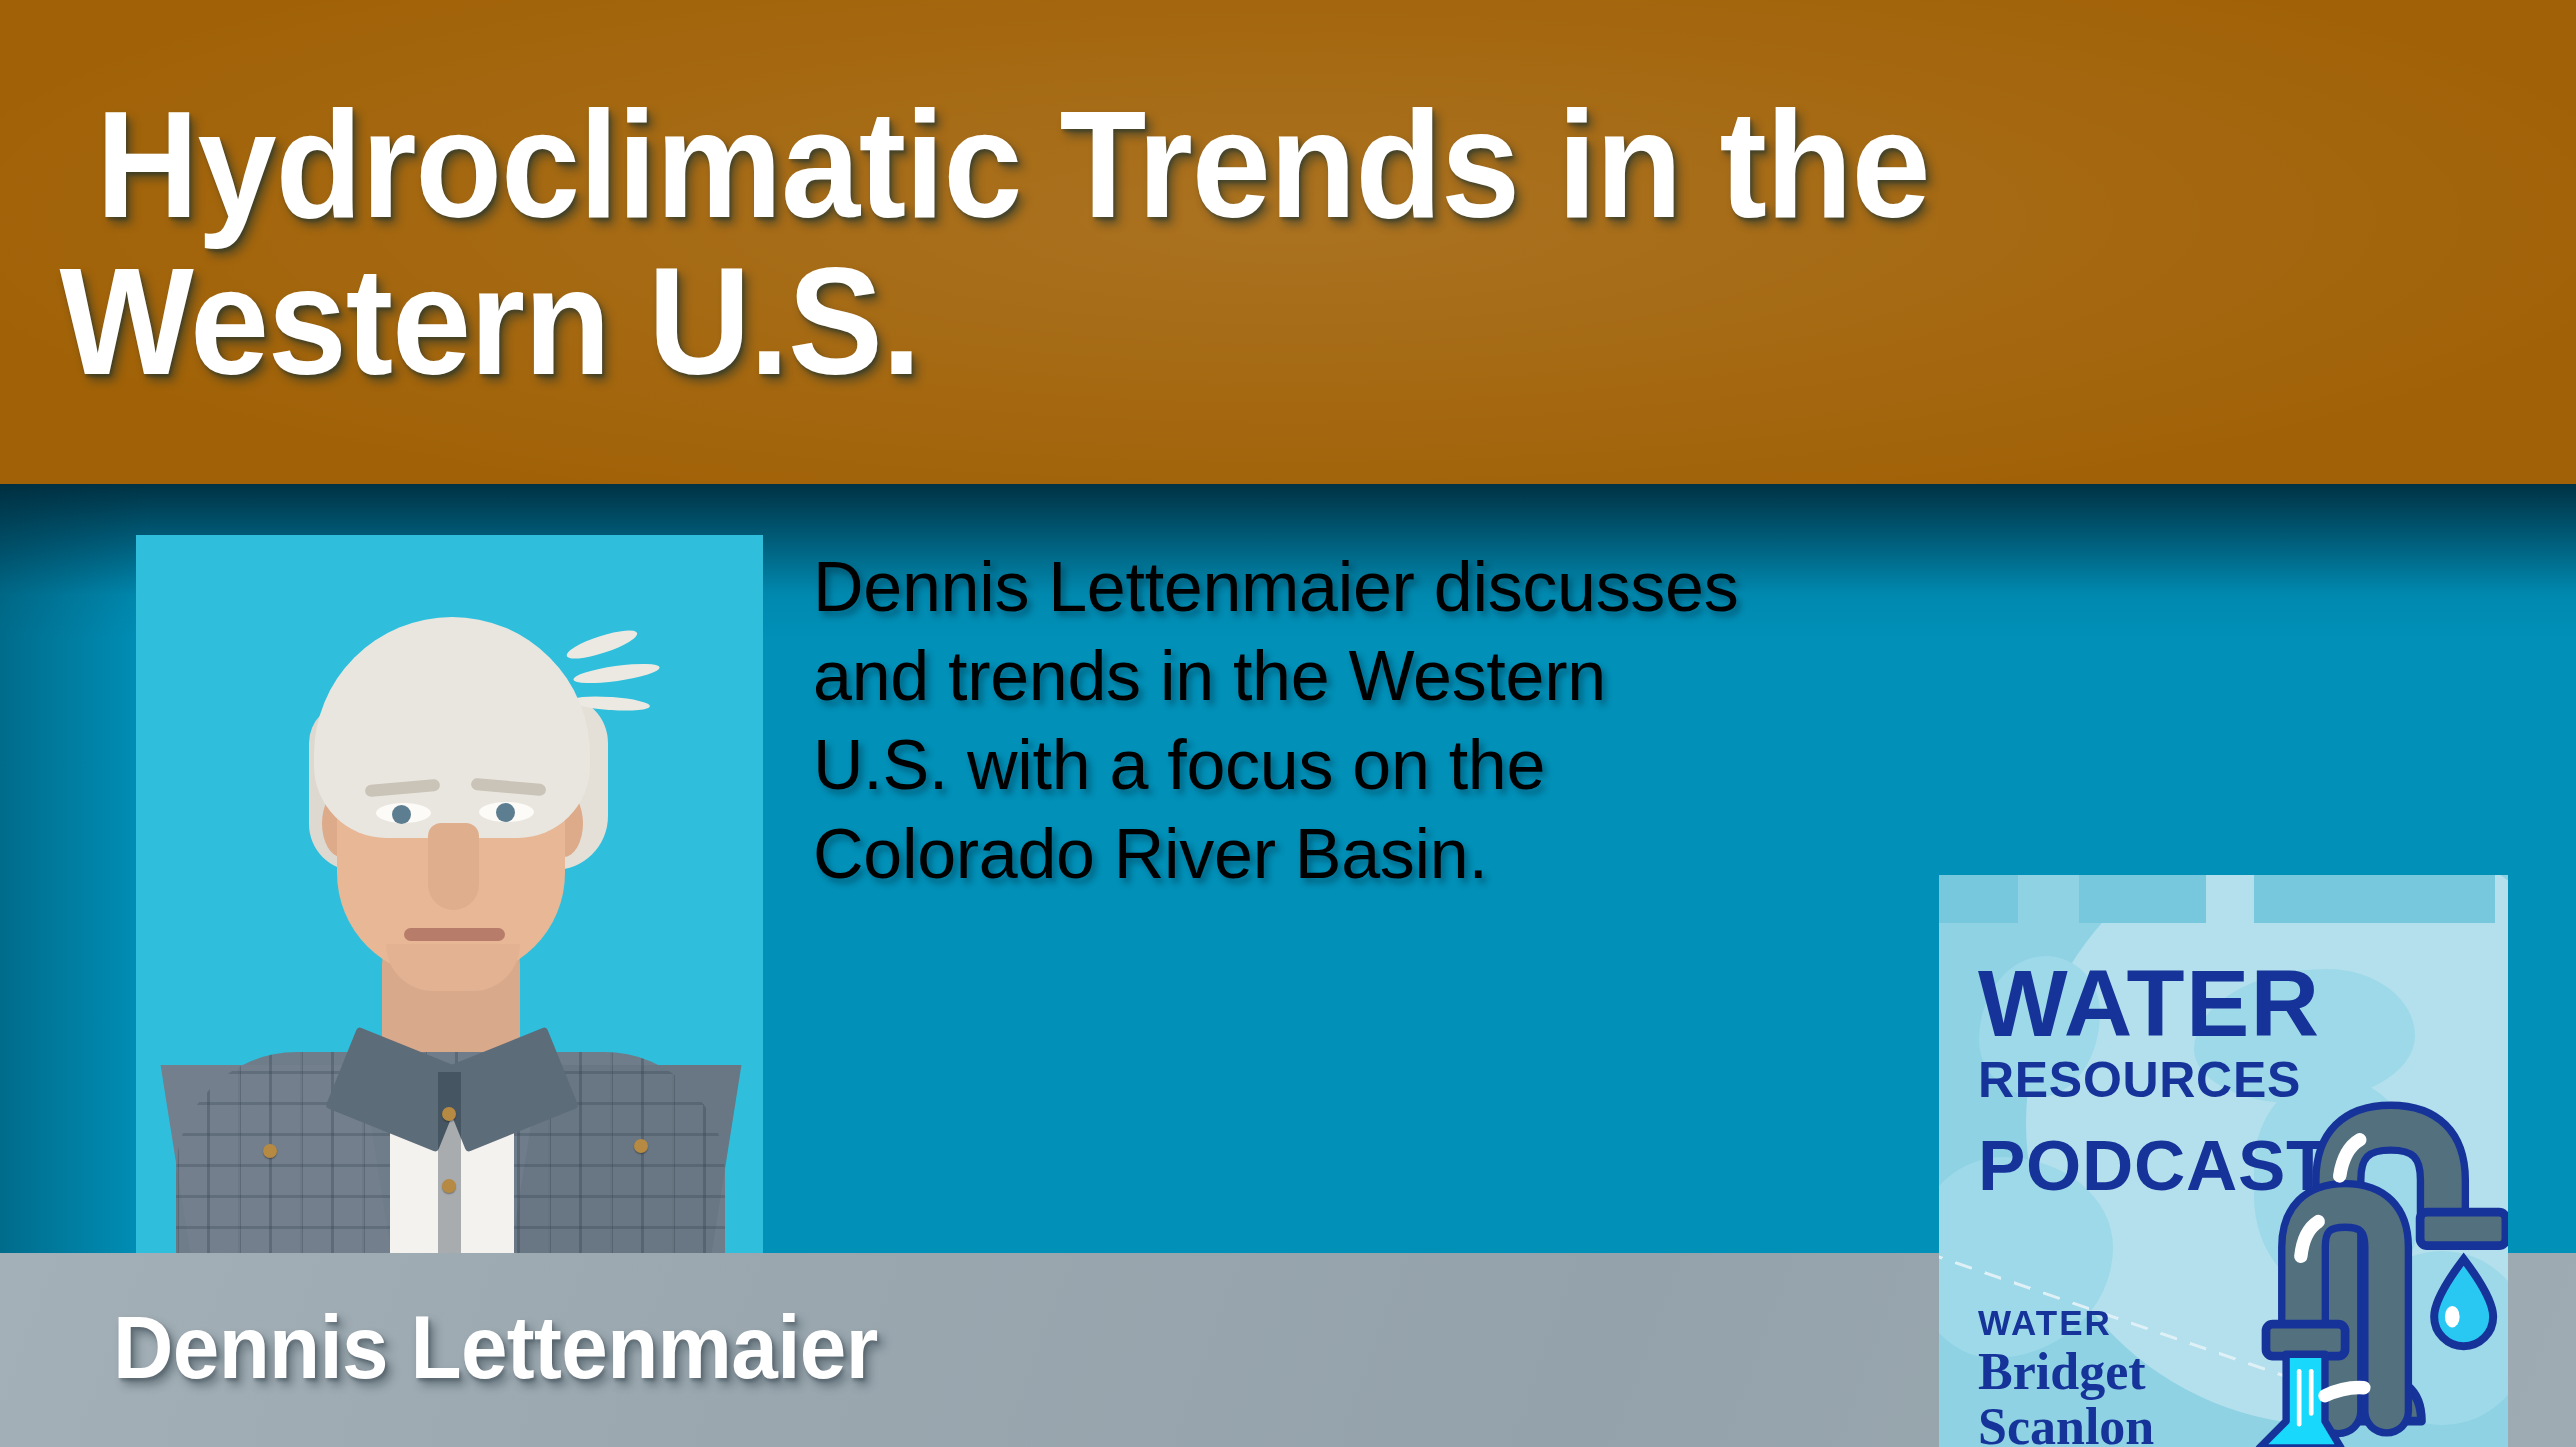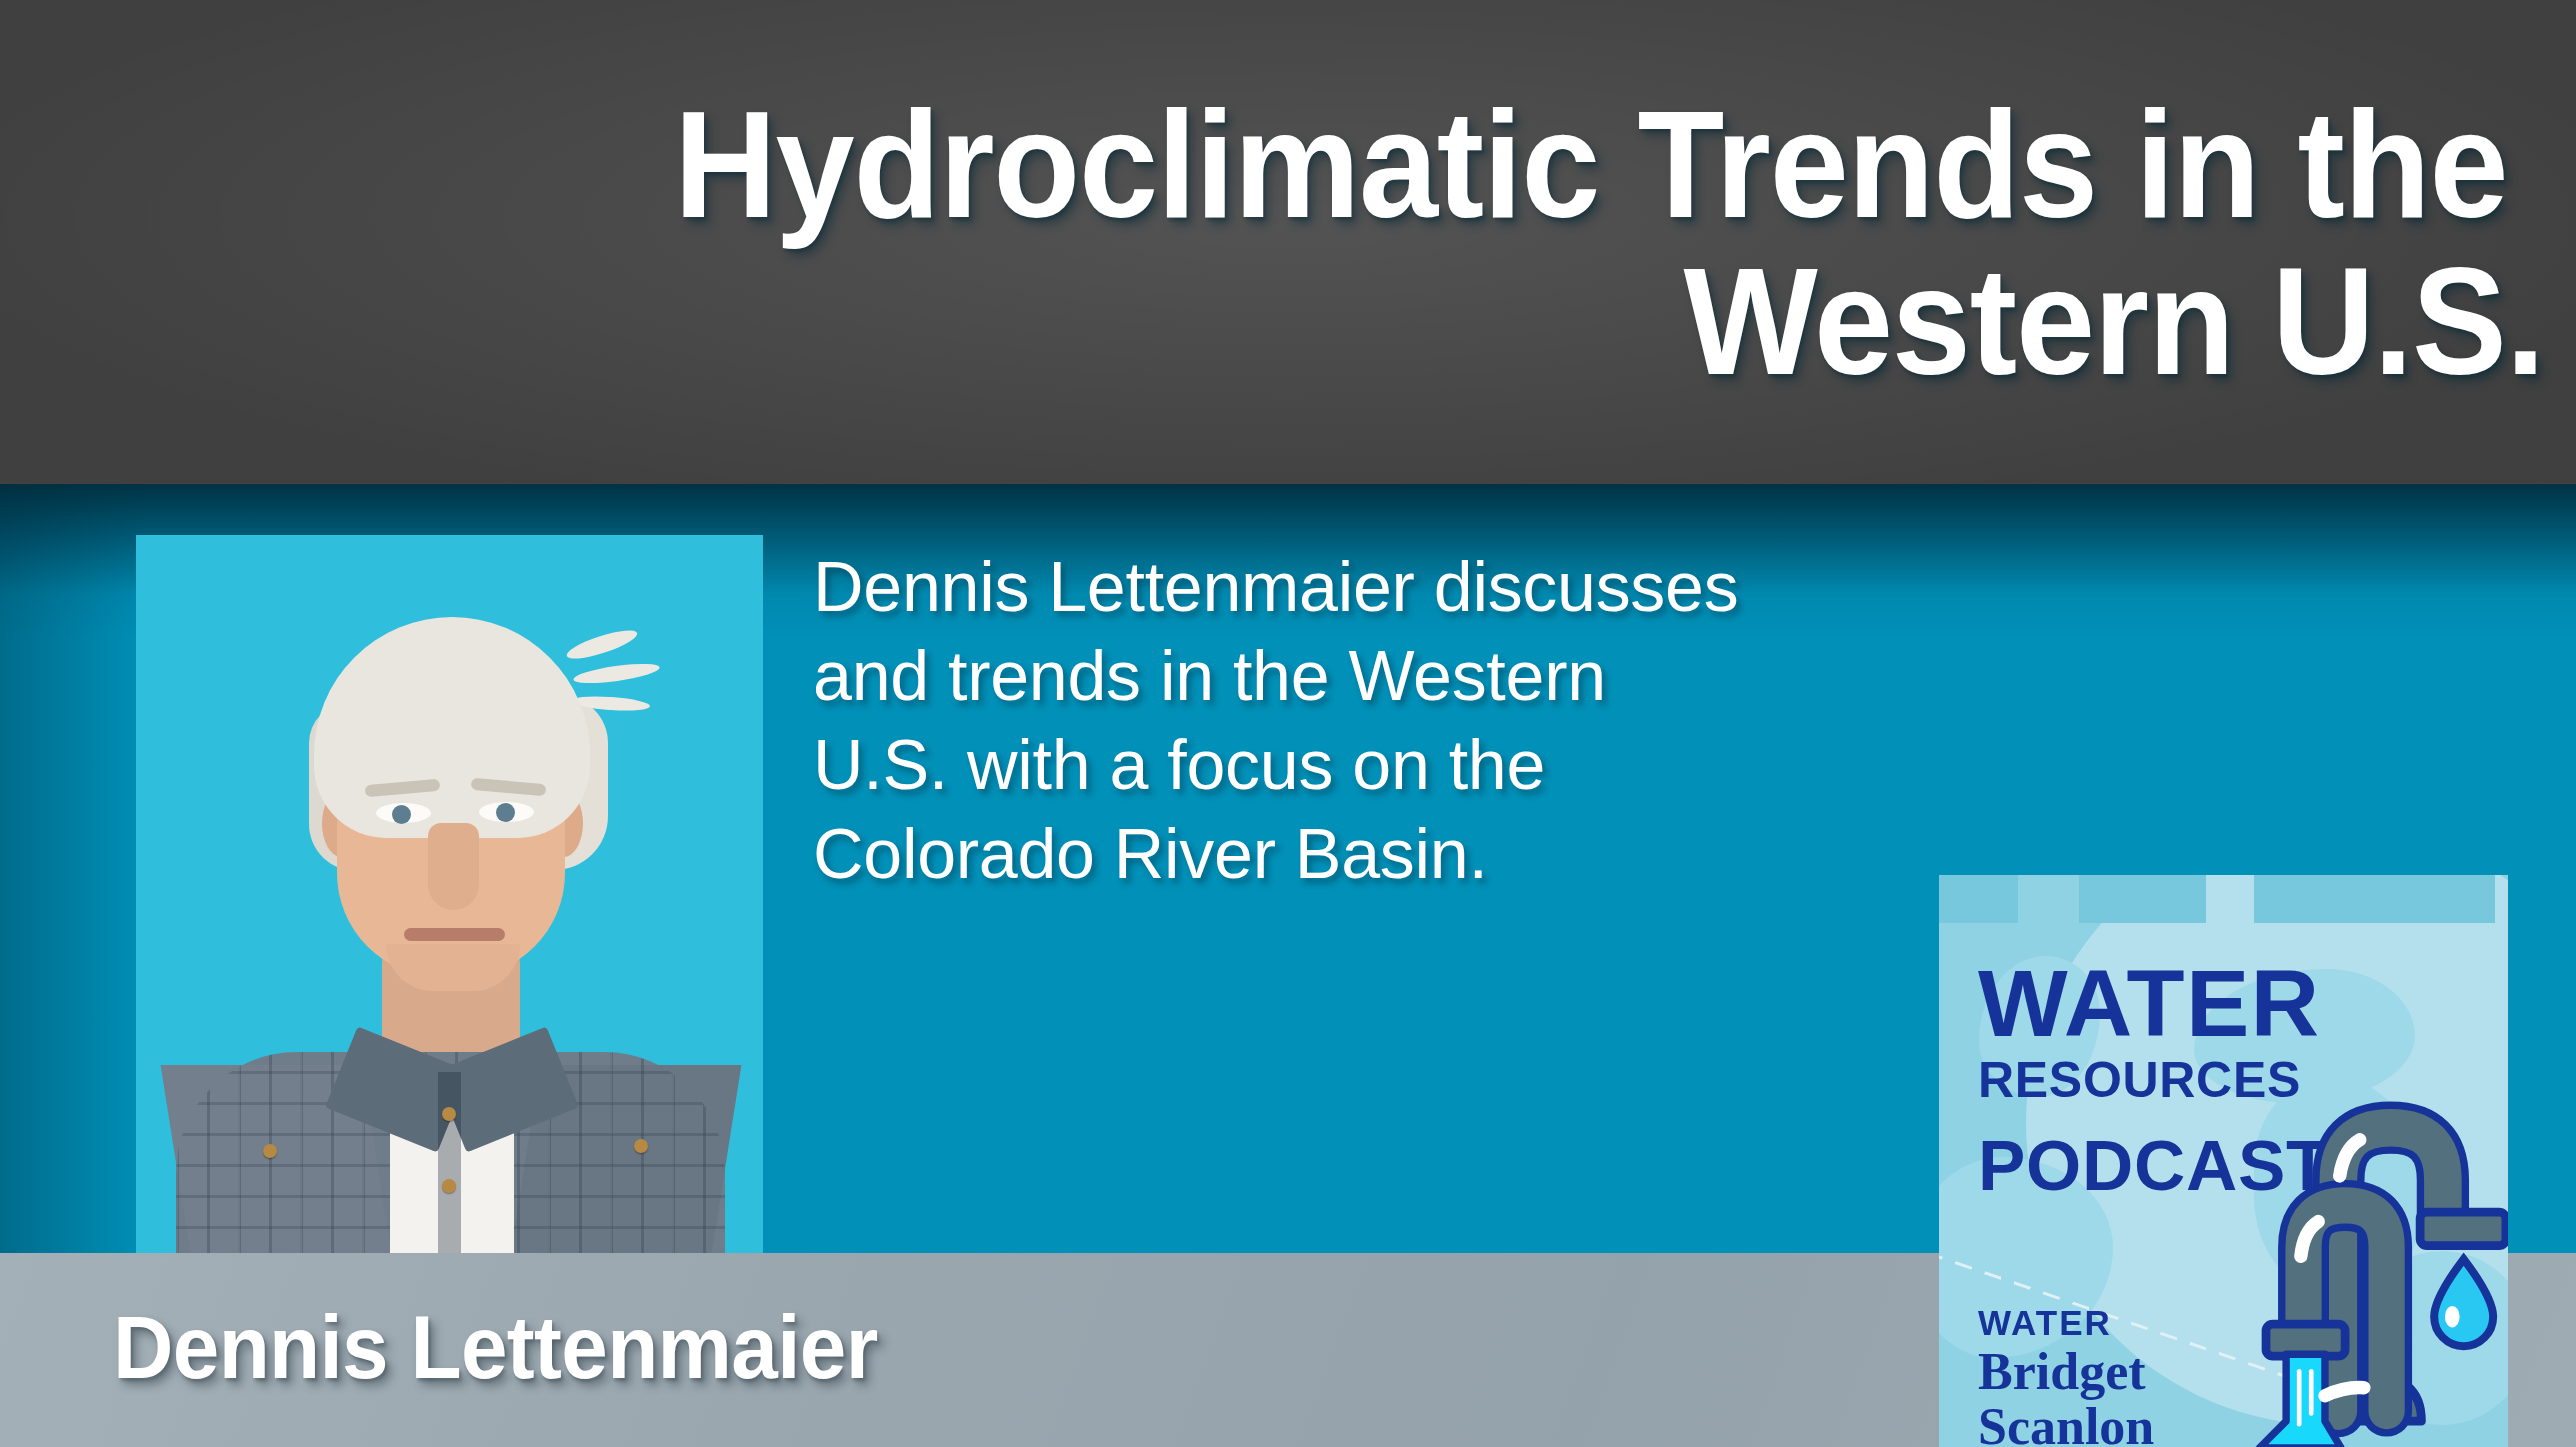--- a/index.html
+++ b/index.html
@@ -4,22 +4,22 @@
 <style>
   * { margin:0; padding:0; box-sizing:border-box; }
   html,body { width:2576px; height:1448px; overflow:hidden; background:#0090b8;
               font-family:"Liberation Sans", sans-serif; }
 
   #stage { position:relative; width:2576px; height:1448px; overflow:hidden; }
 
   
   #title-band{
     position:absolute; left:0; top:0; width:2576px; height:484px;
-    background:#404040;
-    display:flex; flex-direction:column; align-items:flex-end; justify-content:center;padding-left:27px;
+    background:#a16207;
+    display:flex; flex-direction:column; align-items:flex-start; justify-content:center;padding-left:27px;
   }
   #title-band::after{
     content:""; position:absolute; left:0; right:0; top:0; bottom:0;
     background:radial-gradient(ellipse 75% 90% at 50% 45%, rgba(255,255,255,.10), rgba(0,0,0,0) 72%);
     pointer-events:none;
   }
   .title-line{
     position:relative; z-index:2;
     color:#ffffff;
     font-family:"Liberation Sans Narrow","Liberation Sans",sans-serif;
@@ -110,21 +110,21 @@
   .p-nose{ position:absolute; left:292px; top:288px; width:51px; height:87px;
            background:#dfae8c; border-radius:16px 16px 31px 31px; }
   .p-mouth{ position:absolute; left:268px; top:393px; width:101px; height:13.4px;
             background:#b87d6a; border-radius:8px; }
   .p-chin{ position:absolute; left:250px; top:409px; width:134px; height:47px;
            background:#e2b293; border-radius:0 0 60px 60px; }
 
   
   #description{
     position:absolute; left:813px; top:543px; width:1073px; z-index:4;
-    color:#ffffff;
+    color:#000000;
     font-family:"Liberation Sans Narrow","Liberation Sans",sans-serif;
     font-weight:400;
     font-size:70px;
     line-height:1.27;
     letter-spacing:-0.3px;
     text-shadow: 4px 4.7px 6.7px rgba(0,35,50,.40);
   }
   #description .d-line{ display:block; white-space:nowrap; }
 
   

